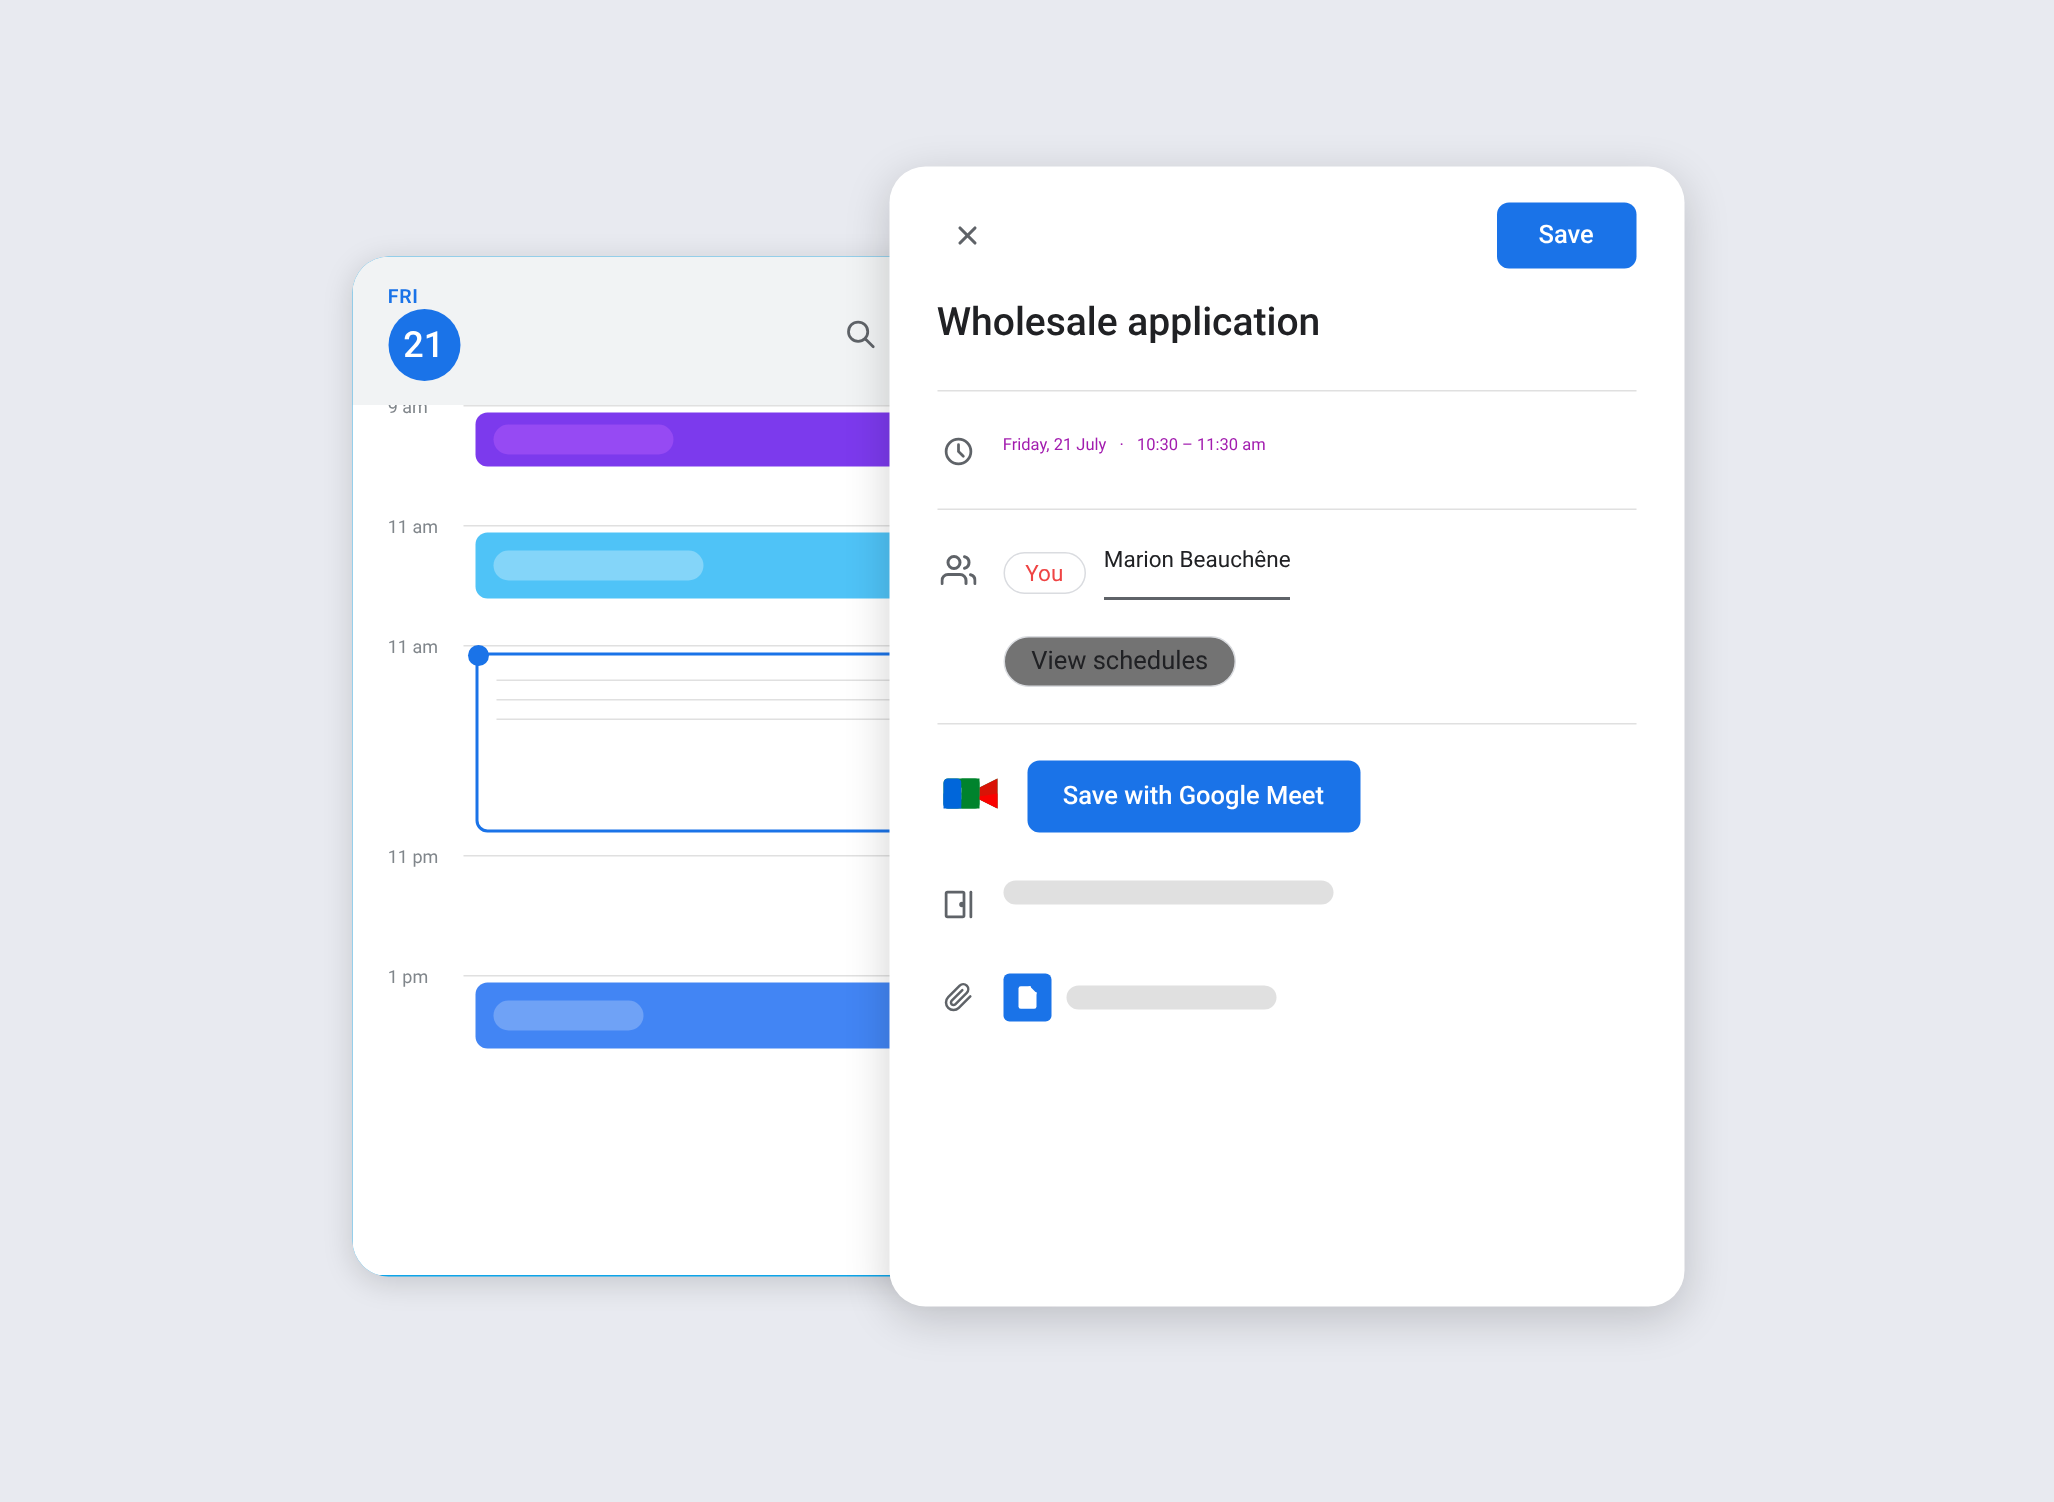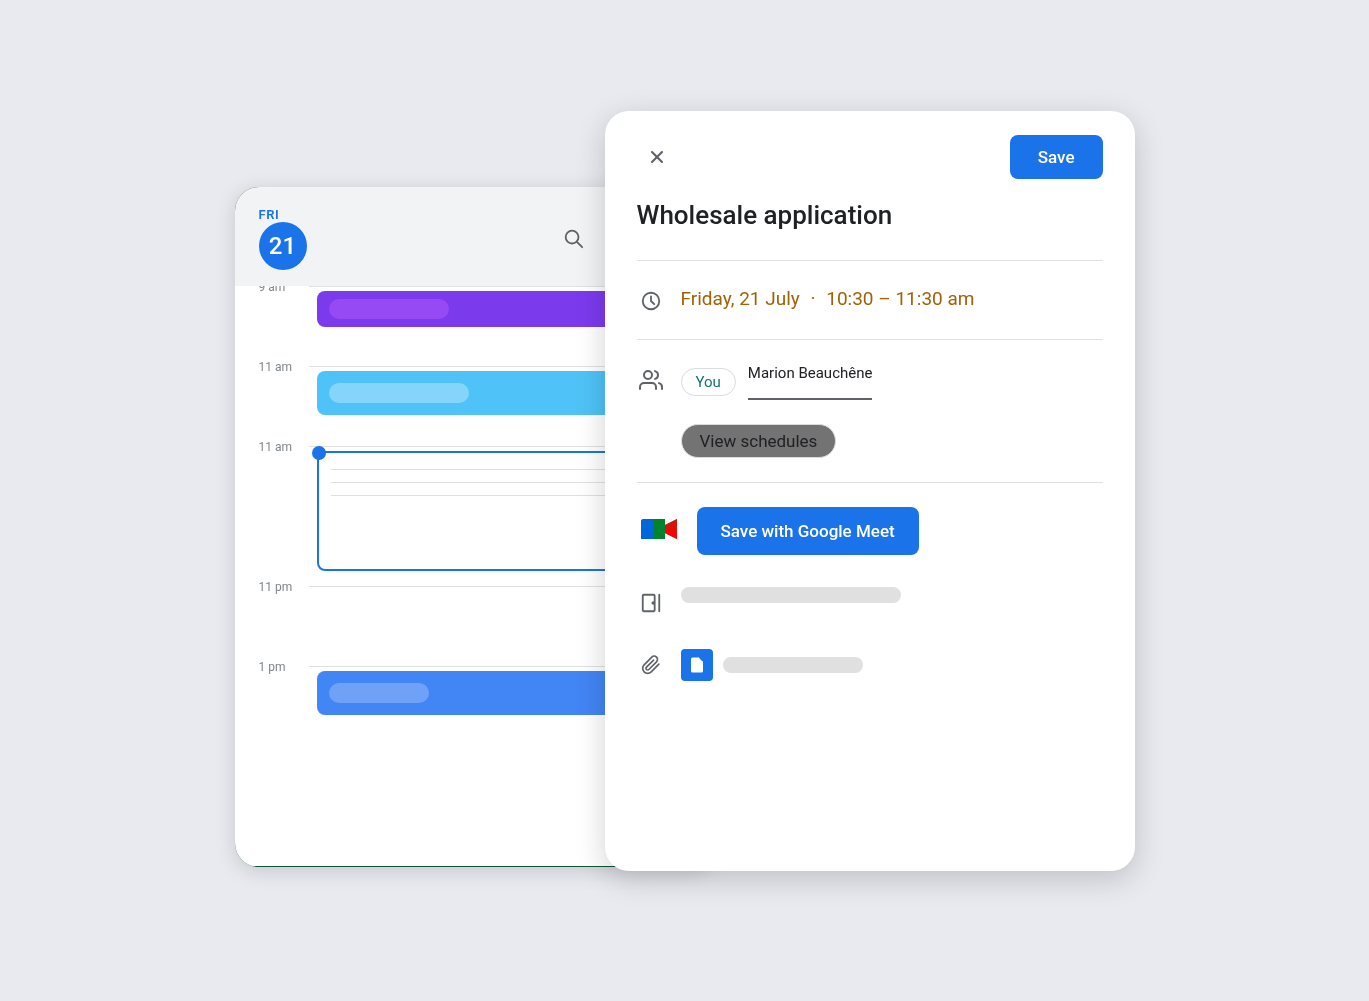--- a/index.html
+++ b/index.html
@@ -18,24 +18,24 @@
     .scene {
       position: relative;
       width: 900px;
       height: 780px;
     }
 
     
     .calendar-card {
       position: absolute;
       left: 0;
-      top: 76px;
+      top: 60px;
       width: 480px;
       height: 680px;
-      background: #14532d;
+      background: #0ea5e9;
       border-radius: 24px;
       box-shadow: 0 4px 20px rgba(0,0,0,0.15);
       overflow: hidden;
       z-index: 1;
     }
 
     .calendar-header {
       background: #f1f3f4;
       padding: 20px 24px 16px;
       display: flex;
@@ -192,21 +192,21 @@
 
     .sel-line {
       height: 1px;
       background: #e0e0e0;
       width: 100%;
     }
 
     
     .detail-card {
       position: absolute;
-      right: 0;
+      right: 12px;
       top: 0;
       width: 530px;
       height: 760px;
       background: white;
       border-radius: 24px;
       box-shadow: 0 8px 30px rgba(0,0,0,0.18);
       z-index: 2;
       padding: 24px 32px;
       display: flex;
       flex-direction: column;
@@ -277,38 +277,38 @@
       color: #5f6368;
       font-size: 20px;
       margin-top: 2px;
     }
 
     .detail-content {
       flex: 1;
     }
 
     .time-text {
-      font-size: 19px;
-      color: #a16207;
+      font-size: 11px;
+      color: #a21caf;
       line-height: 1.5;
     }
 
     .attendees-row {
       display: flex;
       align-items: center;
       gap: 12px;
       flex-wrap: wrap;
     }
 
     .attendee-chip {
       border: 1.5px solid #dadce0;
       border-radius: 20px;
       padding: 4px 14px;
       font-size: 15px;
-      color: #0f766e;
+      color: #ef4444;
       background: white;
     }
 
     .attendee-name {
       font-size: 15px;
       color: #202124;
       border-bottom: 2px solid #5f6368;
       padding-bottom: 16px;
     }
 

